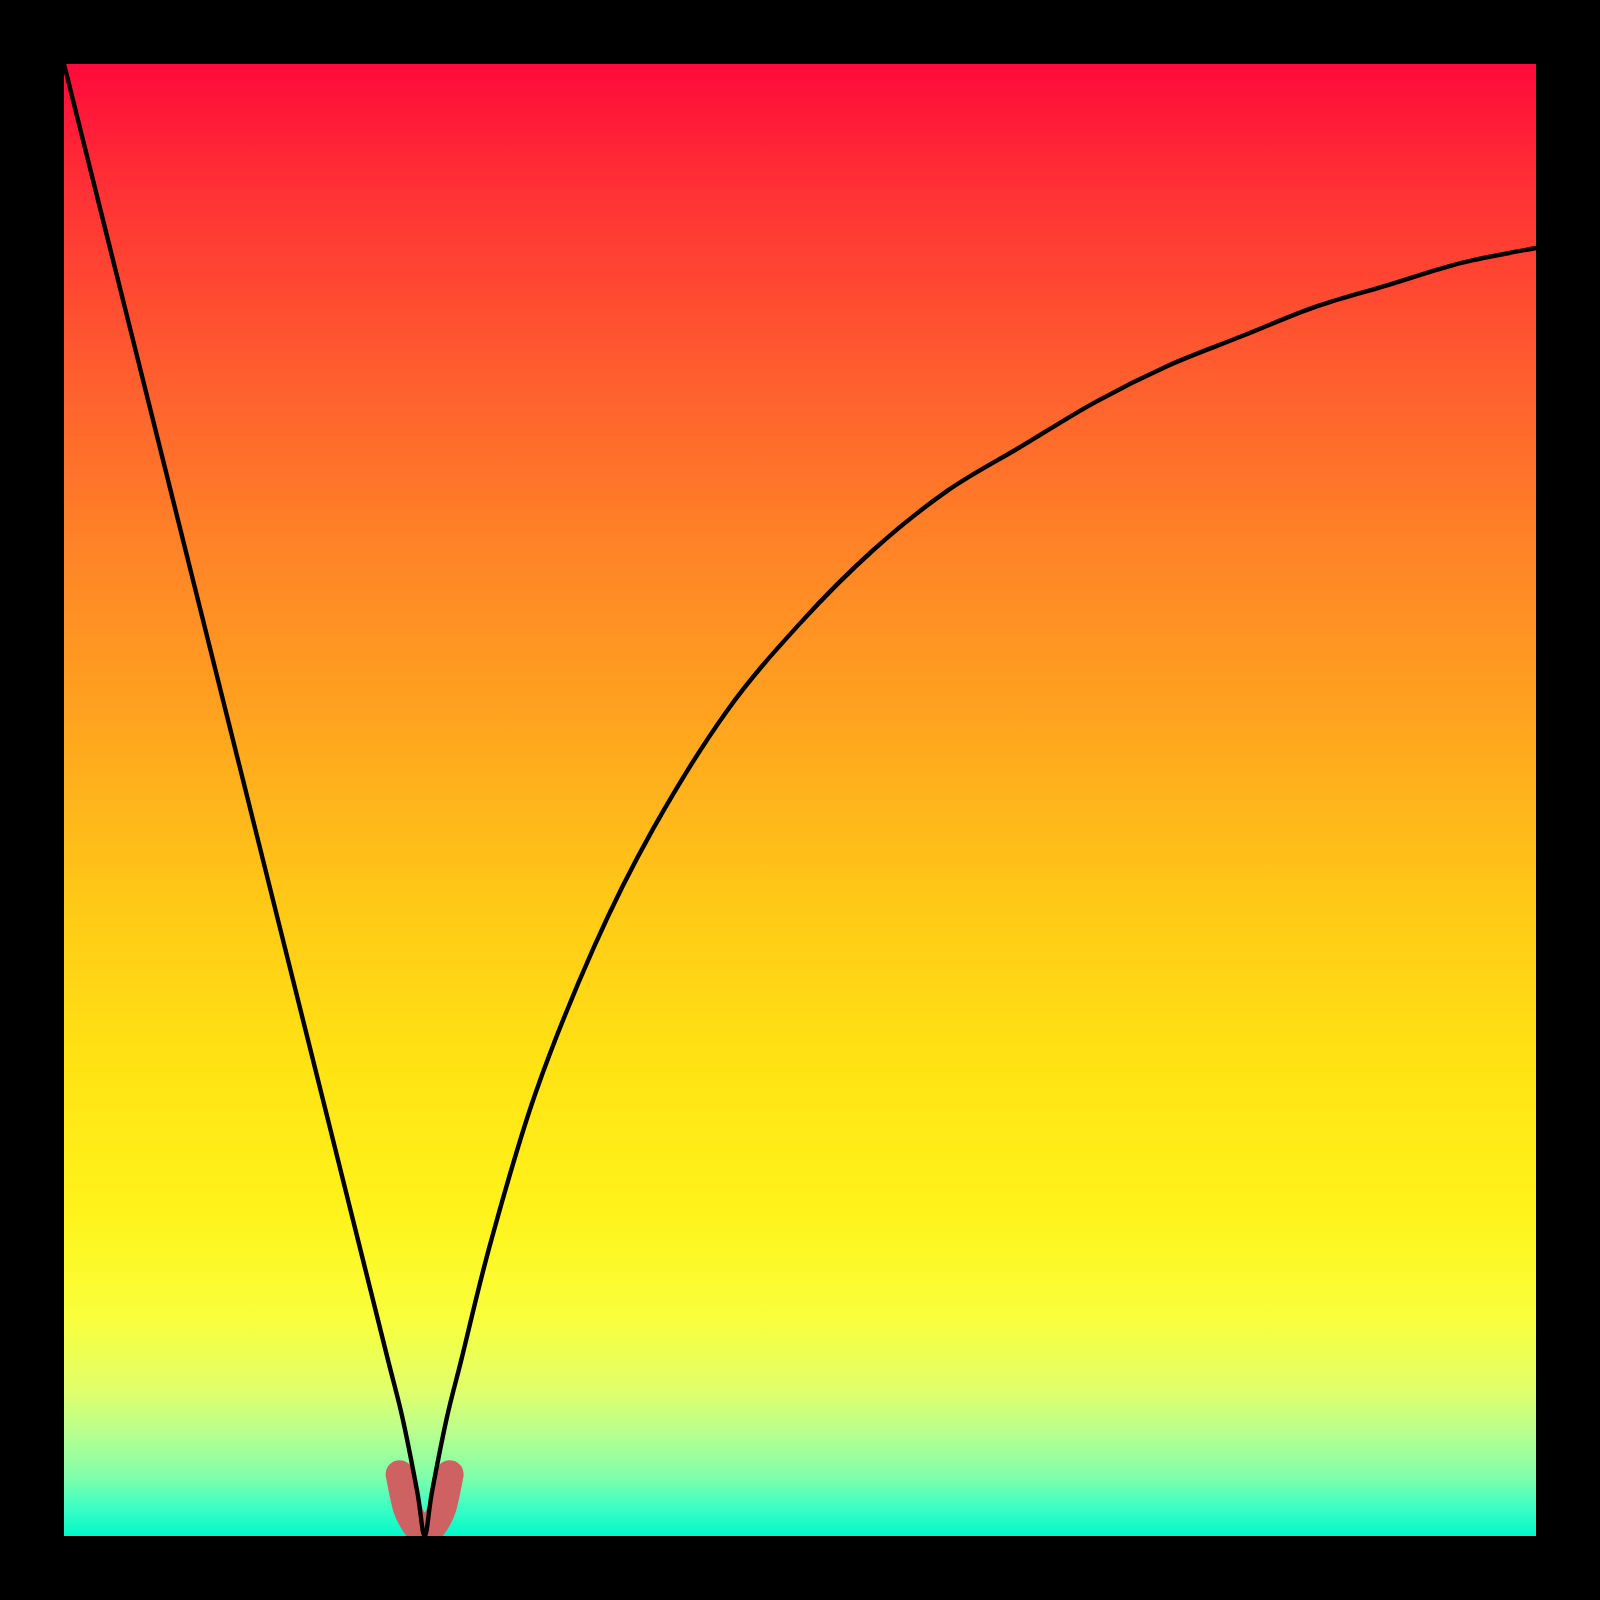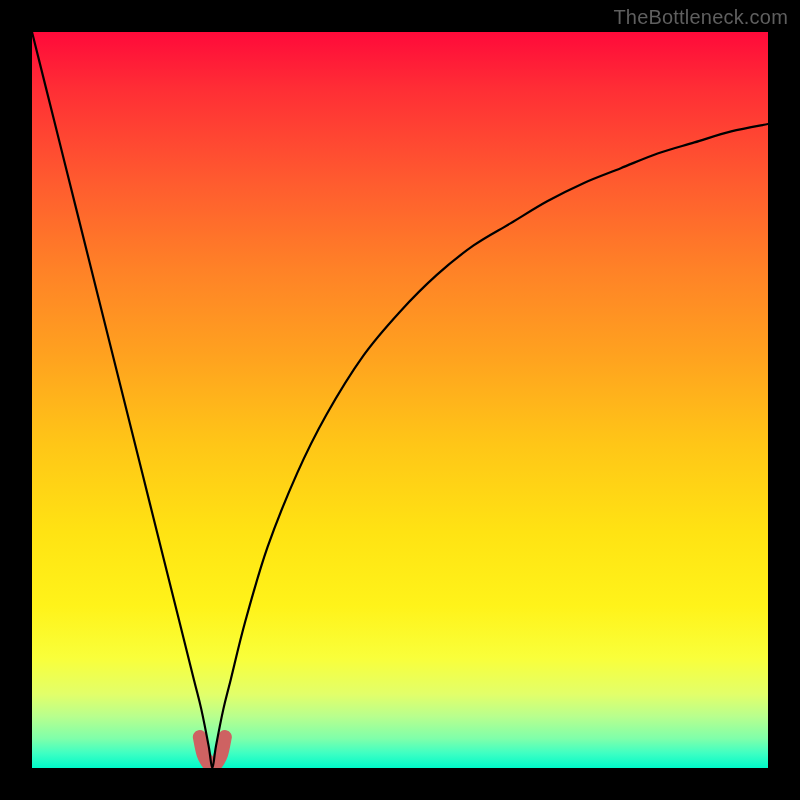--- a/index.html
+++ b/index.html
@@ -80,15 +80,14 @@
       <g>
         <path id="marker-path" fill="none" stroke="#ce6262" stroke-width="14" stroke-linecap="round" stroke-linejoin="round" d="M 167.81 705.09 C 168.42 707.91 170.02 717.60 171.49 722.02 C 172.96 726.43 175.17 729.62 176.64 731.58 C 178.11 733.55 179.09 733.79 180.32 733.79 C 181.55 733.79 182.53 733.55 184.00 731.58 C 185.47 729.62 187.68 726.43 189.15 722.02 C 190.62 717.60 192.22 707.91 192.83 705.09"></path>
       </g>
       <g>
         <path id="curve-path" fill="none" stroke="#000" stroke-width="2.2" stroke-linecap="round" stroke-linejoin="round" d="M 0.00 0.00 C 3.68 14.72 14.72 58.88 22.08 88.32 C 29.44 117.76 36.80 147.20 44.16 176.64 C 51.52 206.08 58.88 235.52 66.24 264.96 C 73.60 294.40 80.96 323.84 88.32 353.28 C 95.68 382.72 103.04 412.16 110.40 441.60 C 117.76 471.04 126.35 505.39 132.48 529.92 C 138.61 554.45 142.29 569.17 147.20 588.80 C 152.11 608.43 158.24 632.96 161.92 647.68 C 165.60 662.40 166.83 666.08 169.28 677.12 C 171.73 688.16 174.80 704.11 176.64 713.92 C 178.48 723.73 179.09 736.00 180.32 736.00 C 181.55 736.00 182.16 723.73 184.00 713.92 C 185.84 704.11 188.91 688.16 191.36 677.12 C 193.81 666.08 195.04 662.40 198.72 647.68 C 202.40 632.96 207.31 610.88 213.44 588.80 C 219.57 566.72 226.93 539.73 235.52 515.20 C 244.11 490.67 255.15 463.68 264.96 441.60 C 274.77 419.52 283.36 402.35 294.40 382.72 C 305.44 363.09 318.93 341.01 331.20 323.84 C 343.47 306.67 355.73 293.17 368.00 279.68 C 380.27 266.19 392.53 253.92 404.80 242.88 C 417.07 231.84 429.33 222.03 441.60 213.44 C 453.87 204.85 466.13 198.72 478.40 191.36 C 490.67 184.00 502.93 176.03 515.20 169.28 C 527.47 162.53 539.73 156.40 552.00 150.88 C 564.27 145.36 576.53 141.07 588.80 136.16 C 601.07 131.25 613.33 125.73 625.60 121.44 C 637.87 117.15 650.13 114.08 662.40 110.40 C 674.67 106.72 686.93 102.43 699.20 99.36 C 711.47 96.29 729.87 93.23 736.00 92.00"></path>
       </g>
     </svg>
 
   </div>
 
-  <div class="watermark">TheBottleneck.com</div>
 
 </div>
 
 </body></html>

